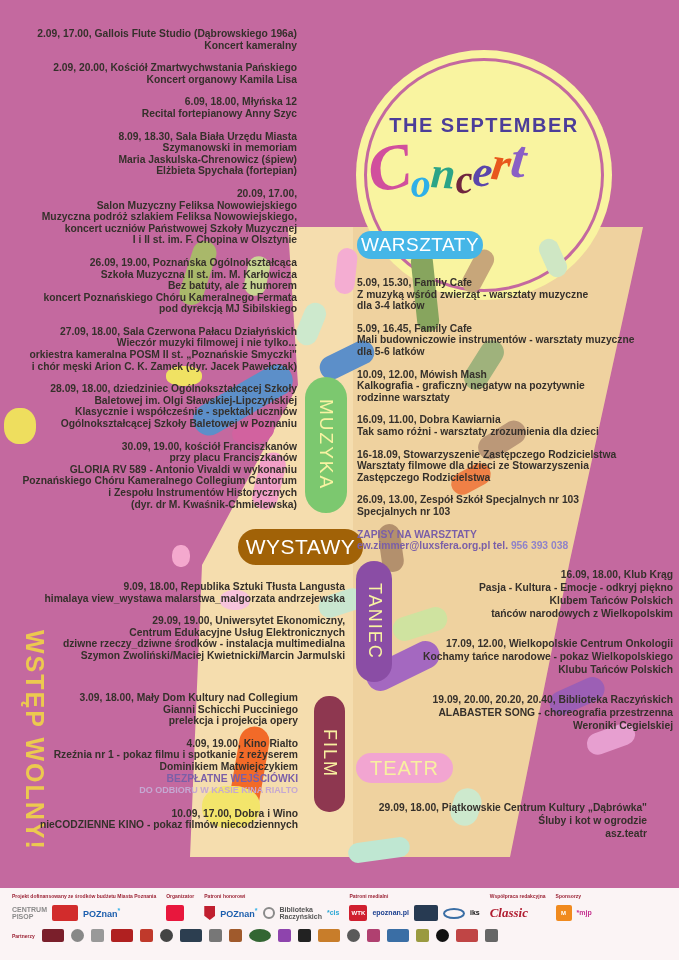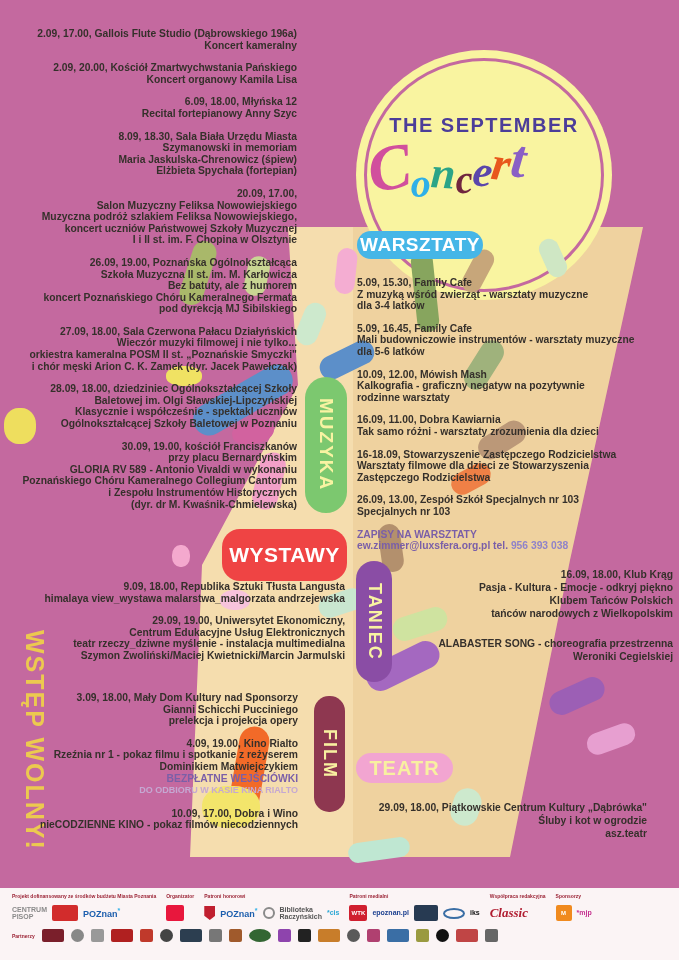--- a/index.html
+++ b/index.html
@@ -17,24 +17,24 @@
            font-family:"Liberation Serif",serif;font-style:italic;font-weight:bold;}
   .letters span{display:inline-block;line-height:1;}
   .letters span:nth-child(1){font-size:64px;transform:rotate(-10deg);}
   .letters span:nth-child(2){font-size:40px;transform:translateY(28px);}
   .letters span:nth-child(3){font-size:44px;transform:translateY(16px) rotate(4deg);}
   .letters span:nth-child(4){font-size:40px;transform:translateY(24px) rotate(-6deg);}
   .letters span:nth-child(5){font-size:44px;transform:translateY(14px) rotate(6deg);}
   .letters span:nth-child(6){font-size:48px;transform:translateY(4px) rotate(8deg);}
   .letters span:nth-child(7){font-size:54px;transform:translateY(-4px) rotate(6deg);}
   .sprinkle{position:absolute;}
-  .pill{position:absolute;display:flex;align-items:center;justify-content:center;font-weight:700;}
+  .pill{position:absolute;display:flex;align-items:center;justify-content:center;font-weight:400;}
   .pill-warsztaty{left:357px;top:231px;width:126px;height:28px;background:#45b6e7;border-radius:14px;
                   color:#fff;font-size:19px;letter-spacing:.5px;}
-  .pill-wystawy{left:222px;top:529px;width:125px;height:52px;background:#ef4444;border-radius:18px;
+  .pill-wystawy{left:238px;top:529px;width:125px;height:36px;background:#a16207;border-radius:18px;
                 color:#fff;font-size:21px;letter-spacing:.5px;}
   .pill-teatr{left:356px;top:753px;width:97px;height:30px;background:#f2a5d1;border-radius:15px;
               color:#f8f0a0;font-size:20px;letter-spacing:1px;}
   .vpill{writing-mode:vertical-rl;letter-spacing:2px;}
   .pill-muzyka{left:305px;top:377px;width:42px;height:136px;background:#7cc86f;border-radius:21px;
                color:#f8f3a2;font-size:19px;}
   .pill-taniec{left:356px;top:561px;width:36px;height:121px;background:#8a4da5;border-radius:18px;
                color:#f8f3a2;font-size:18px;}
   .pill-film{left:314px;top:696px;width:31px;height:116px;background:#8e3750;border-radius:15px;
              color:#f8f0a0;font-size:18px;}
@@ -174,21 +174,21 @@
         <div class="ln"><span>i chór męski Arion C. K. Zamek (dyr. Jacek Pawełczak)</span></div>
       </div>
       <div class="event">
         <div class="ln"><span>28.09, 18.00, dziedziniec Ogólnokształcącej Szkoły</span></div>
         <div class="ln"><span>Baletowej im. Olgi Sławskiej-Lipczyńskiej</span></div>
         <div class="ln"><span class="i">Klasycznie i współcześnie</span><span> - spektakl uczniów</span></div>
         <div class="ln"><span>Ogólnokształcącej Szkoły Baletowej w Poznaniu</span></div>
       </div>
       <div class="event">
         <div class="ln"><span>30.09, 19.00, kościół Franciszkanów</span></div>
-        <div class="ln"><span>przy placu Bernardyńskim</span></div>
+        <div class="ln"><span>przy placu Franciszkanów</span></div>
         <div class="ln"><span>GLORIA RV 589 - Antonio Vivaldi w wykonaniu</span></div>
         <div class="ln"><span>Poznańskiego Chóru Kameralnego Collegium Cantorum</span></div>
         <div class="ln"><span>i Zespołu Instrumentów Historycznych</span></div>
         <div class="ln"><span>(dyr. dr M. Kwaśnik-Chmielewska)</span></div>
       </div>
     </div>
   <div class="sec sec-warsztaty">
       <div class="event">
         <div class="ln"><span>5.09, 15.30, Family Cafe</span></div>
         <div class="ln"><span class="i">Z muzyką wśród zwierząt</span><span> - warsztaty muzyczne</span></div>
@@ -223,39 +223,45 @@
       </div>
     </div>
   <div class="sec sec-wystawy">
       <div class="event">
         <div class="ln"><span>9.09, 18.00, Republika Sztuki Tłusta Langusta</span></div>
         <div class="ln"><span>himalaya view_wystawa malarstwa_malgorzata andrzejewska</span></div>
       </div>
       <div class="event">
         <div class="ln"><span>29.09, 19.00, Uniwersytet Ekonomiczny,</span></div>
         <div class="ln"><span>Centrum Edukacyjne Usług Elektronicznych</span></div>
-        <div class="ln"><span class="i">teatr rzeczy_dziwne myślenie</span><span> - instalacja multimedialna</span></div>
+        <div class="ln"><span class="i">dziwne rzeczy_dziwne środków</span><span> - instalacja multimedialna</span></div>
         <div class="ln"><span>Szymon Zwoliński/Maciej Kwietnicki/Marcin Jarmulski</span></div>
       </div>
     </div>
   <div class="sec sec-taniec">
       <div class="event">
         <div class="ln"><span>16.09, 18.00, Klub Krąg</span></div>
         <div class="ln"><span class="i">Pasja - Kultura - Emocje</span><span> - odkryj piękno</span></div>
         <div class="ln"><span>Klubem Tańców Polskich</span></div>
         <div class="ln"><span>tańców narodowych z Wielkopolskim</span></div>
       </div>
       <div class="event">
+        <div class="ln"><span>17.09, 12.00, Wielkopolskie Centrum Onkologii</span></div>
+        <div class="ln"><span class="i">Kochamy tańce narodowe</span><span> - pokaz Wielkopolskiego</span></div>
+        <div class="ln"><span>Klubu Tańców Polskich</span></div>
+      </div>
+      <div class="event">
+        <div class="ln"><span>19.09, 20.00, 20.20, 20.40, Biblioteka Raczyńskich</span></div>
         <div class="ln"><span>ALABASTER SONG - choreografia przestrzenna</span></div>
         <div class="ln"><span>Weroniki Cegielskiej</span></div>
       </div>
     </div>
   <div class="sec sec-film">
       <div class="event">
-        <div class="ln"><span>3.09, 18.00, Mały Dom Kultury nad Sponsorzy</span></div>
+        <div class="ln"><span>3.09, 18.00, Mały Dom Kultury nad Collegium</span></div>
         <div class="ln"><span class="i">Gianni Schicchi</span><span> Pucciniego</span></div>
         <div class="ln"><span>prelekcja i projekcja opery</span></div>
       </div>
       <div class="event">
         <div class="ln"><span>4.09, 19.00, Kino Rialto</span></div>
         <div class="ln"><span class="i">Rzeźnia nr 1</span><span> - pokaz filmu i spotkanie z reżyserem</span></div>
         <div class="ln"><span>Dominikiem Matwiejczykiem</span></div>
         <div class="ln"><span class="purple">BEZPŁATNE WEJŚCIÓWKI</span></div>
         <div class="ln"><span class="lav">DO ODBIORU W KASIE KINA RIALTO</span></div>
       </div>

